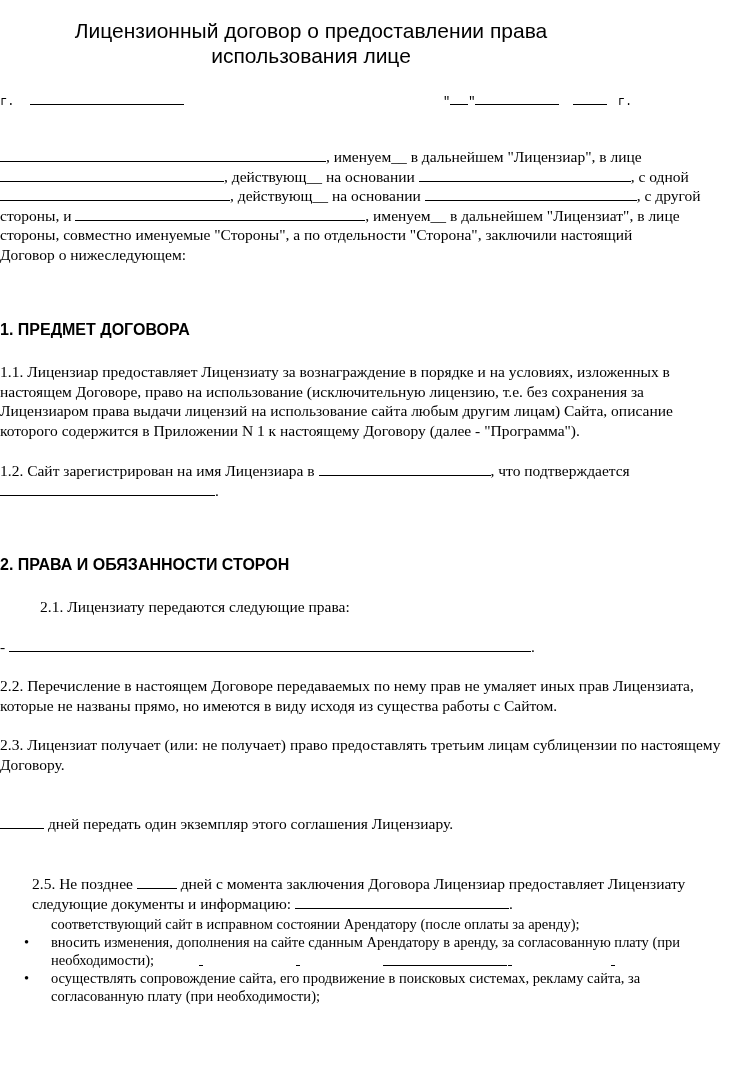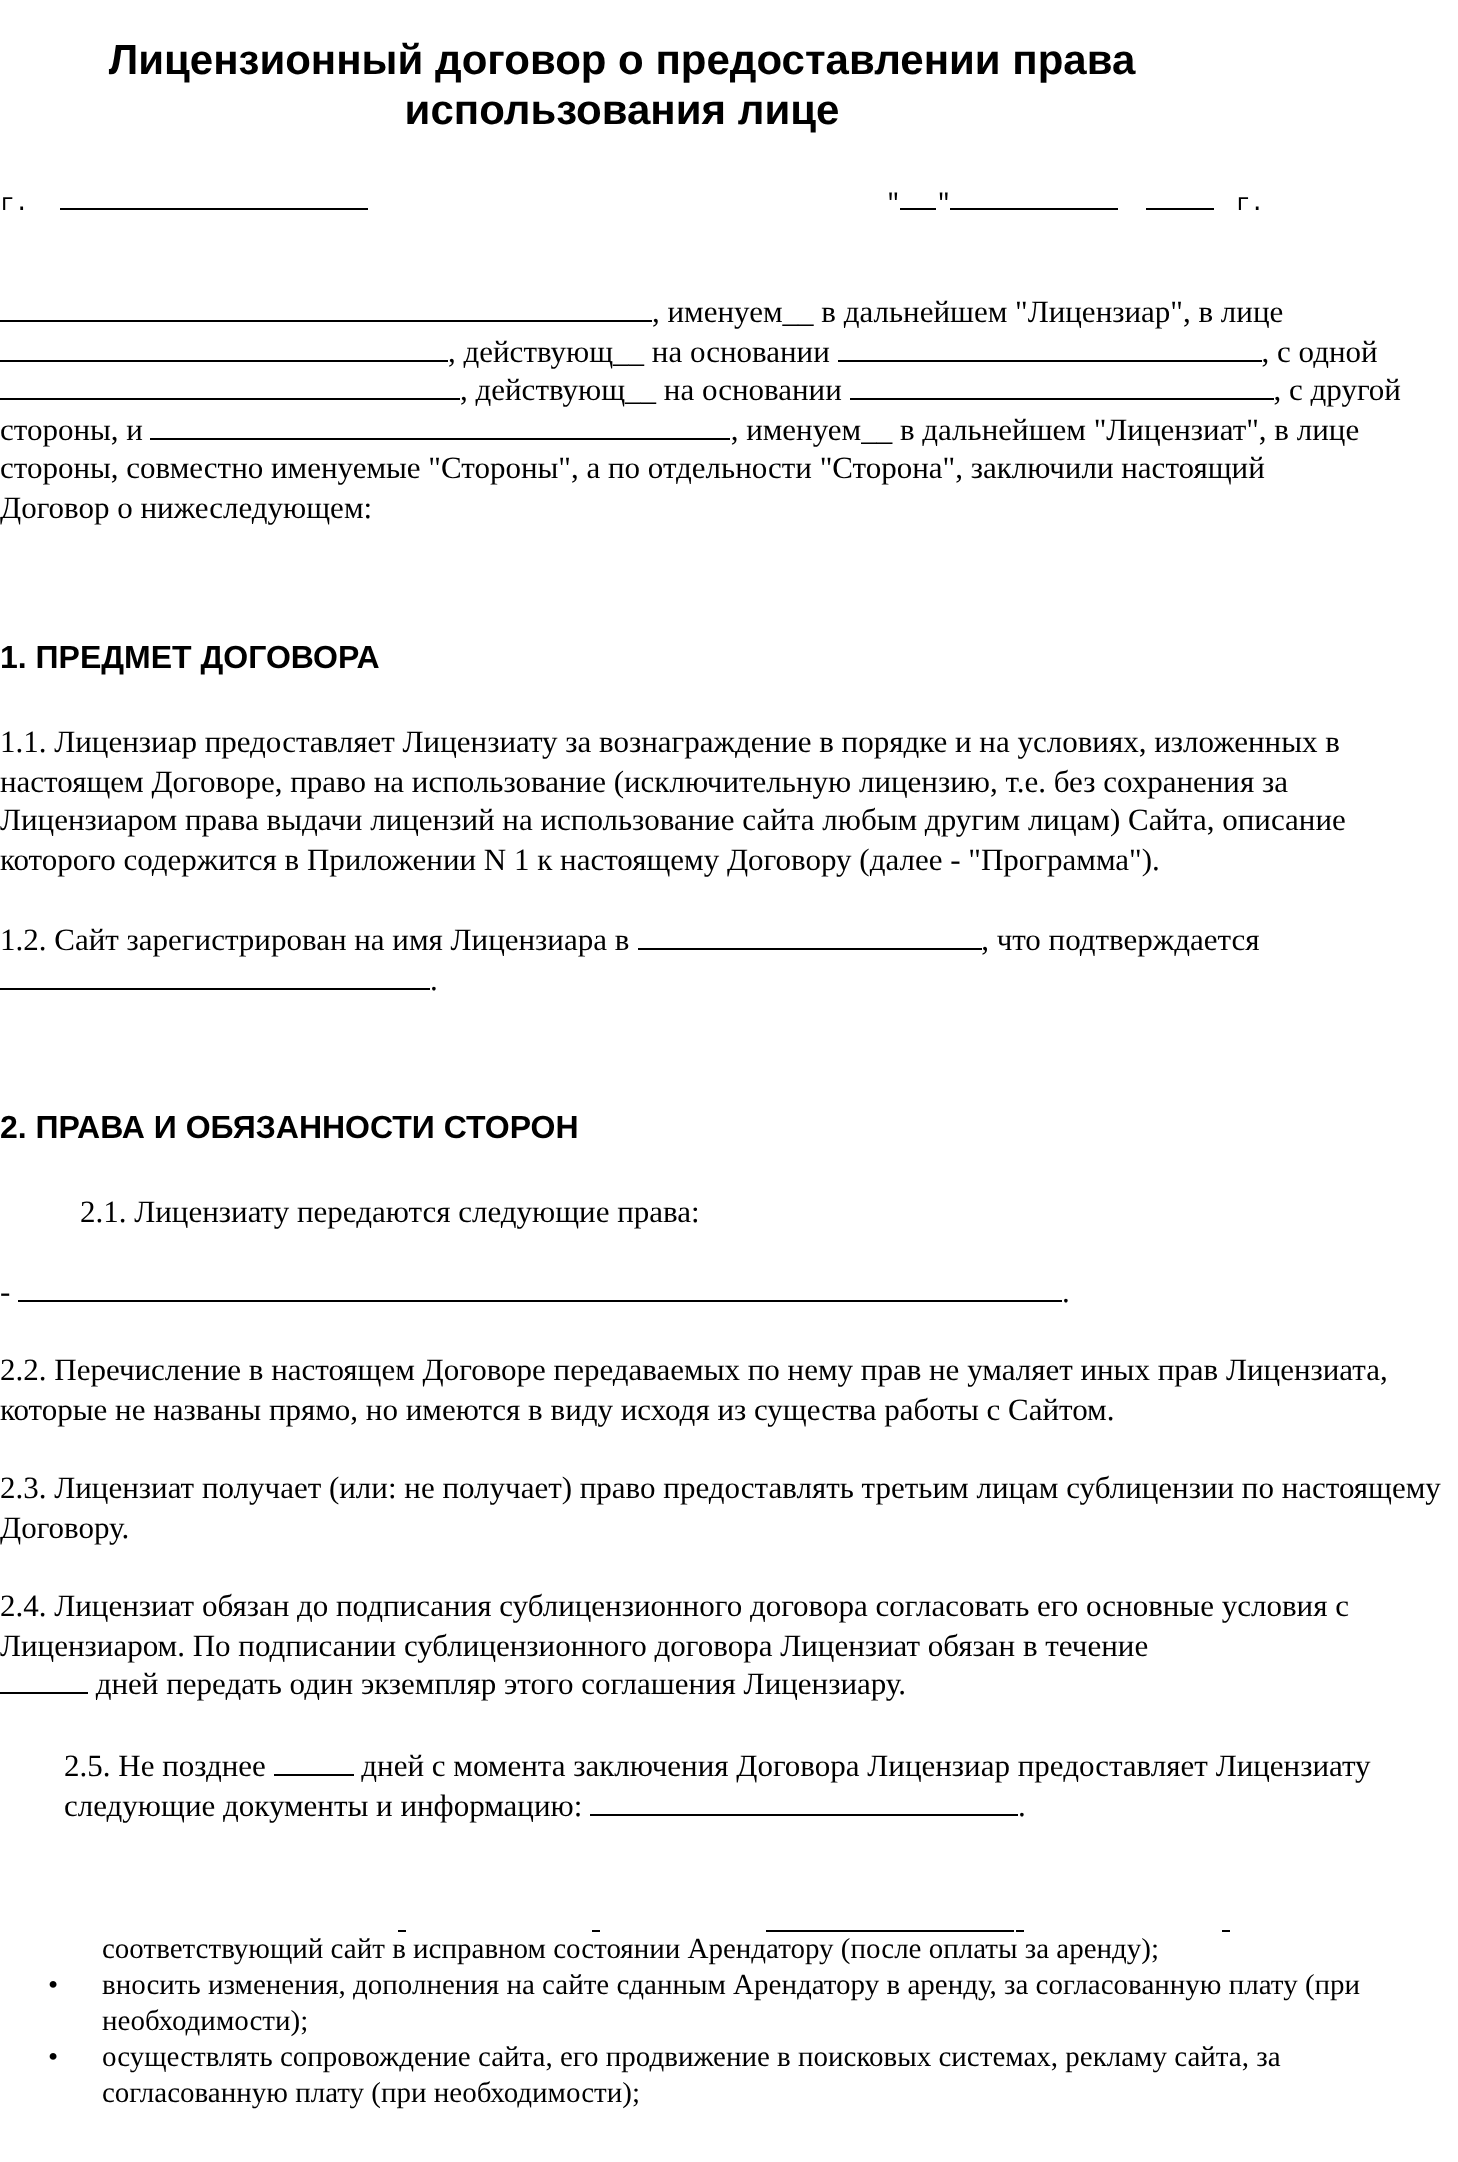--- a/index.html
+++ b/index.html
@@ -1,20 +1,20 @@
 <!DOCTYPE html>
 <html><head>
 <meta charset="utf-8">
 <style>
   html, body { margin: 0; padding: 0; background: #ffffff; }
   body { width: 729px; height: 1081px; position: relative; overflow: hidden; color: #000; }
   .serif { font-family: "Liberation Serif", "DejaVu Serif", serif; font-size: 15.5px; line-height: 19.5px; }
   .sans { font-family: "Liberation Sans", "DejaVu Sans", sans-serif; }
   .mono { font-family: "Liberation Mono", "DejaVu Sans Mono", monospace; font-size: 12px; }
-  .title { position: absolute; left: 0; top: 18px; width: 622px; text-align: center; font-weight: bold; font-size: 21px; line-height: 25px; }
+  .title { position: absolute; left: 0; top: 18px; width: 622px; text-align: center; font-weight: normal; font-size: 21px; line-height: 25px; }
   .abs { position: absolute; }
   .blank { display: inline-block; border-bottom: 1px solid #000; height: 12px; vertical-align: baseline; }
   .h2 { font-weight: bold; font-size: 16px; text-align: center; }
   p { margin: 0; }
   .para { position: absolute; left: 0; width: 725px; }
   ul.bullets { list-style: none; margin: 0; padding: 0; }
   ul.bullets li { position: relative; padding-left: 51px; }
   ul.bullets li .dot { position: absolute; left: 24px; top: 0; }
   .tiny-dash { position: absolute; height: 1px; background: #000; }
 </style>
@@ -53,32 +53,32 @@
 </div>
 
 <div class="abs sans h2" style="left:0; top:556px;">2. ПРАВА И ОБЯЗАННОСТИ СТОРОН</div>
 <p class="para serif" style="top:597px;margin-left:40px;">2.1. Лицензиату передаются следующие права:</p>
 <div class="para serif" style="top:637px;">
   <span>-</span> <span class="blank" style="width:522px;"></span><span>.</span>
 </div>
 <p class="para serif" style="top:676px;">2.2. Перечисление в настоящем Договоре передаваемых по нему прав не умаляет иных прав Лицензиата, которые не названы прямо, но имеются в виду исходя из существа работы с Сайтом.</p>
 <p class="para serif" style="top:735px;">2.3. Лицензиат получает (или: не получает) право предоставлять третьим лицам сублицензии по настоящему Договору.</p>
 <div class="para serif" style="top:794px;">
-  <span>2.4. Лицензиат обязан до подписания сублицензионного договора согласовать его основные условия с Лицензиаром. По подписании сублицензионного договора Лицензиат обязан в течение</span><br>
+  <br>
   <span class="blank" style="width:44px;"></span> <span>дней передать один экземпляр этого соглашения Лицензиару.</span>
 </div>
 <div class="para serif" style="top:874px;margin-left:32px;">
   <span>2.5. Не позднее</span> <span class="blank" style="width:40px;"></span> <span>дней с момента заключения Договора Лицензиар предоставляет Лицензиату следующие документы и информацию:</span> <span class="blank" style="width:214px;"></span><span>.</span>
 </div>
 
 <div class="tiny-dash" style="left:199px; top:965px; width:4px;"></div>
 <div class="tiny-dash" style="left:296px; top:965px; width:4px;"></div>
 <div class="tiny-dash" style="left:383px; top:965px; width:124px;"></div>
 <div class="tiny-dash" style="left:508px; top:965px; width:4px;"></div>
 <div class="tiny-dash" style="left:611px; top:965px; width:4px;"></div>
 
-<div class="abs serif" style="left:0; top:966px; width:710px; font-size:14.5px; line-height:18px;">
+<div class="abs serif" style="left:0; top:915px; width:710px; font-size:14.5px; line-height:18px;">
   <p style="padding-left:51px;">соответствующий сайт в исправном состоянии Арендатору (после оплаты за аренду);</p>
   <ul class="bullets">
     <li><span class="dot">•</span><span>вносить изменения, дополнения на сайте сданным Арендатору в аренду, за согласованную плату (при необходимости);</span></li>
     <li><span class="dot">•</span><span>осуществлять сопровождение сайта, его продвижение в поисковых системах, рекламу сайта, за согласованную плату (при необходимости);</span></li>
   </ul>
 </div>
 
 </body></html>

